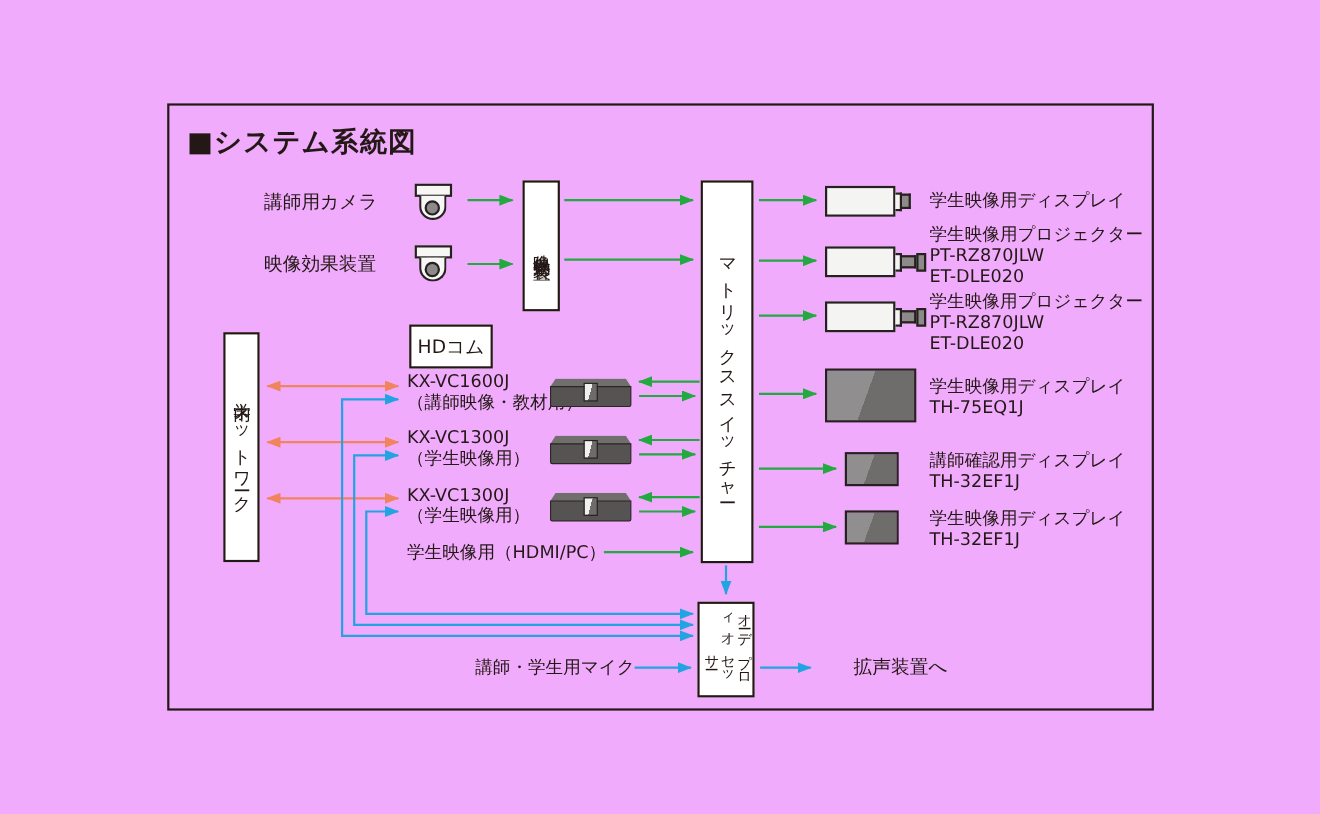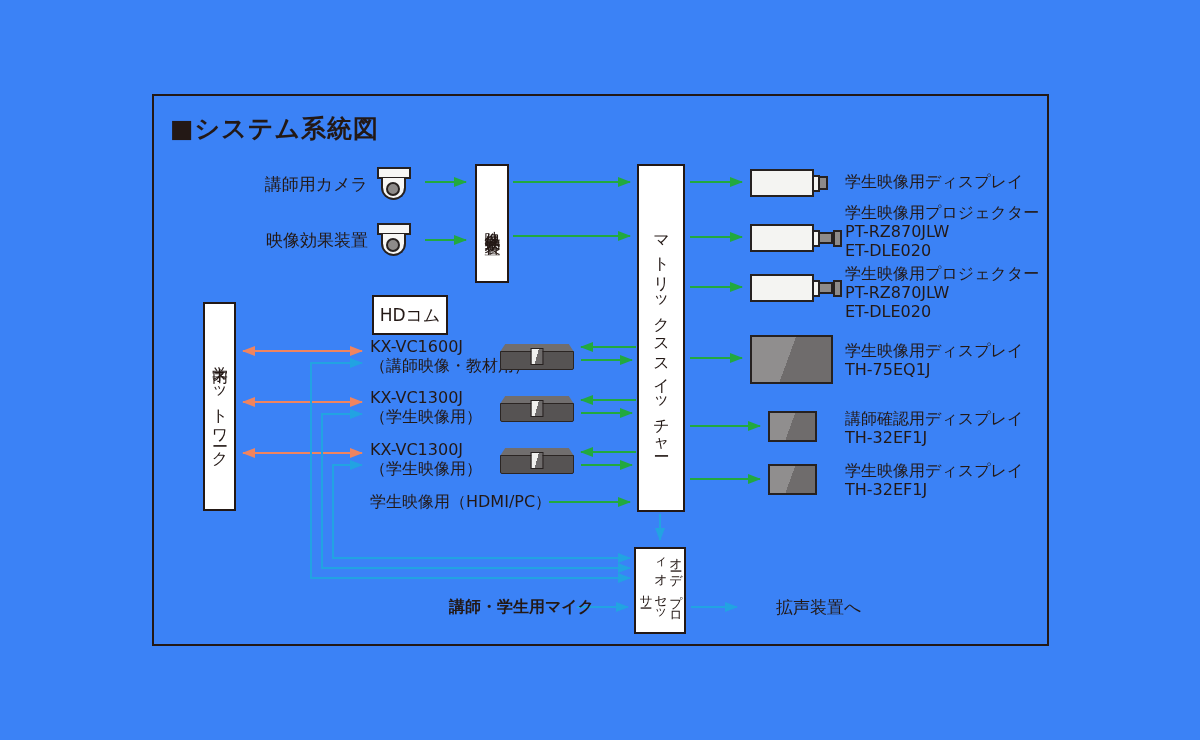--- a/index.html
+++ b/index.html
@@ -1,37 +1,37 @@
 <!DOCTYPE html>
 <html style="--c-video: #22a93f; --c-network: #f0845f; --c-audio: #22a3e2; --c-ink: #231815;"><head>
 <meta charset="utf-8">
 <style>
   html,body{margin:0;padding:0;background:#fff;}
   .stage{
-    position:relative;width:1200px;height:740px;background:#3b82f6;overflow:hidden;
+    position:relative;width:1200px;height:740px;background:#f0abfc;overflow:hidden;
     font-family:"DejaVu Sans","Liberation Sans",sans-serif;
     color:var(--c-ink,#231815);
   }
   .frame{position:absolute;left:152px;top:94px;width:897px;height:552px;border:2px solid var(--c-ink,#231815);box-sizing:border-box;}
   .title{position:absolute;left:170px;top:112px;font-size:25px;font-weight:bold;letter-spacing:1px;}
   svg.wires{position:absolute;left:0;top:0;z-index:2;}
   .ln{fill:none;stroke-width:2px;}
   .ln.v{stroke:var(--c-video,#22a93f);}
   .ln.n{stroke:var(--c-network,#f0845f);}
   .ln.a{stroke:var(--c-audio,#22a3e2);}
   .hd.v{fill:var(--c-video,#22a93f);}
   .hd.n{fill:var(--c-network,#f0845f);}
   .hd.a{fill:var(--c-audio,#22a3e2);}
   .vbox{position:absolute;border:2px solid var(--c-ink,#231815);background:#fff;box-sizing:border-box;
         display:flex;align-items:center;justify-content:center;z-index:3;}
   .vtext{writing-mode:vertical-rl;text-orientation:mixed;font-size:16px;letter-spacing:2px;}
   .audio-cols{writing-mode:vertical-rl;display:flex;font-size:13px;letter-spacing:1px;line-height:1.15;}
   .audio-cols span{display:block;}
   .lbl{position:absolute;z-index:3;font-size:16px;line-height:19px;white-space:nowrap;}
-  .lbl.r{text-align:right;}
+  .lbl.r{}
   .lbl.big{font-size:17px;line-height:22px;}
   
   .camera{position:absolute;z-index:3;width:40px;height:40px;}
   .camera .bar{position:absolute;left:0;top:0;width:30px;height:8px;background:#f7f7f5;border:2px solid #262120;}
   .camera .body{position:absolute;left:4px;top:11px;width:21px;height:20px;background:#f7f7f5;border:2px solid #262120;border-top:none;border-radius:0 0 13px 13px;}
   .camera .eye{position:absolute;left:9px;top:15px;width:10px;height:10px;border-radius:50%;background:#8d8a89;border:2px solid #262120;}
   
   .projector{position:absolute;z-index:3;display:flex;align-items:center;}
   .projector .pbody{width:60px;height:24px;background:#f4f4f2;border:2px solid #262120;}
   .projector .pstep{width:4px;height:13px;background:#f4f4f2;border:2px solid #262120;border-left:none;}
@@ -150,21 +150,21 @@
       <span class="dbody"></span>
       <span class="dlens"></span>
   </div>
   <div class="device" style="left:500px;top:448px;">
     <span class="dtop"></span>
       <span class="dbody"></span>
       <span class="dlens"></span>
   </div>
 
   <div class="lbl" style="left:370px;top:492px;line-height:20px;">学生映像用（HDMI/PC）</div>
-  <div class="lbl r" style="left:444px;top:596px;width:150px;line-height:22px;font-weight:bold;">講師・学生用マイク</div>
+  <div class="lbl r" style="left:432px;top:596px;width:150px;line-height:22px;">講師・学生用マイク</div>
   <div class="lbl" style="left:746px;top:596px;line-height:22px;font-size:17px;margin-left:30px;">拡声装置へ</div>
 
   <div class="projector" style="left:750px;top:169px;">
     <span class="pbody"></span>
       <span class="pstep"></span>
       <span class="pcap"></span>
   </div>
   <div class="projector" style="left:750px;top:224px;">
     <span class="pbody"></span>
       <span class="pstep"></span>

